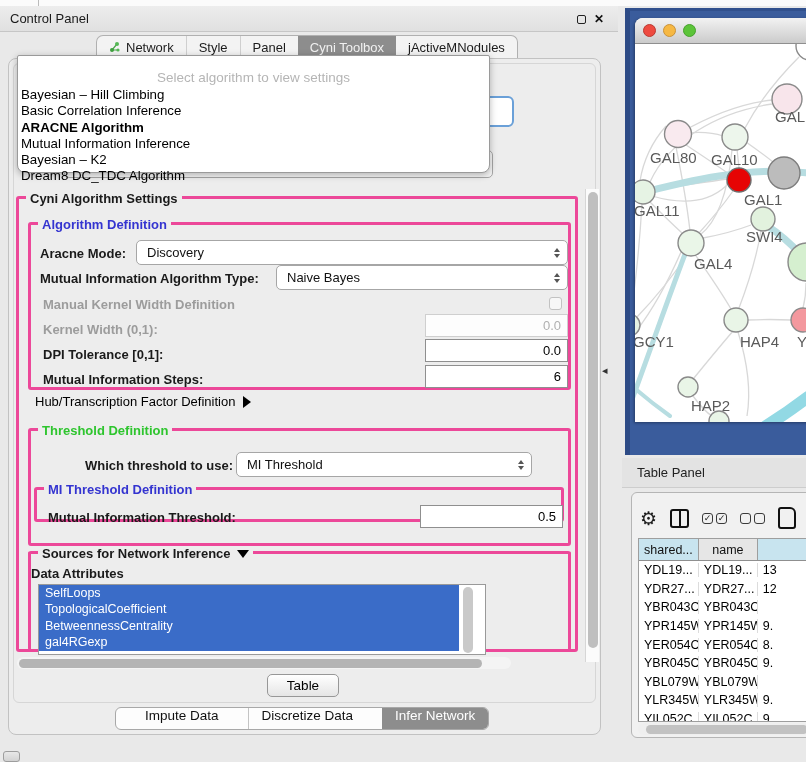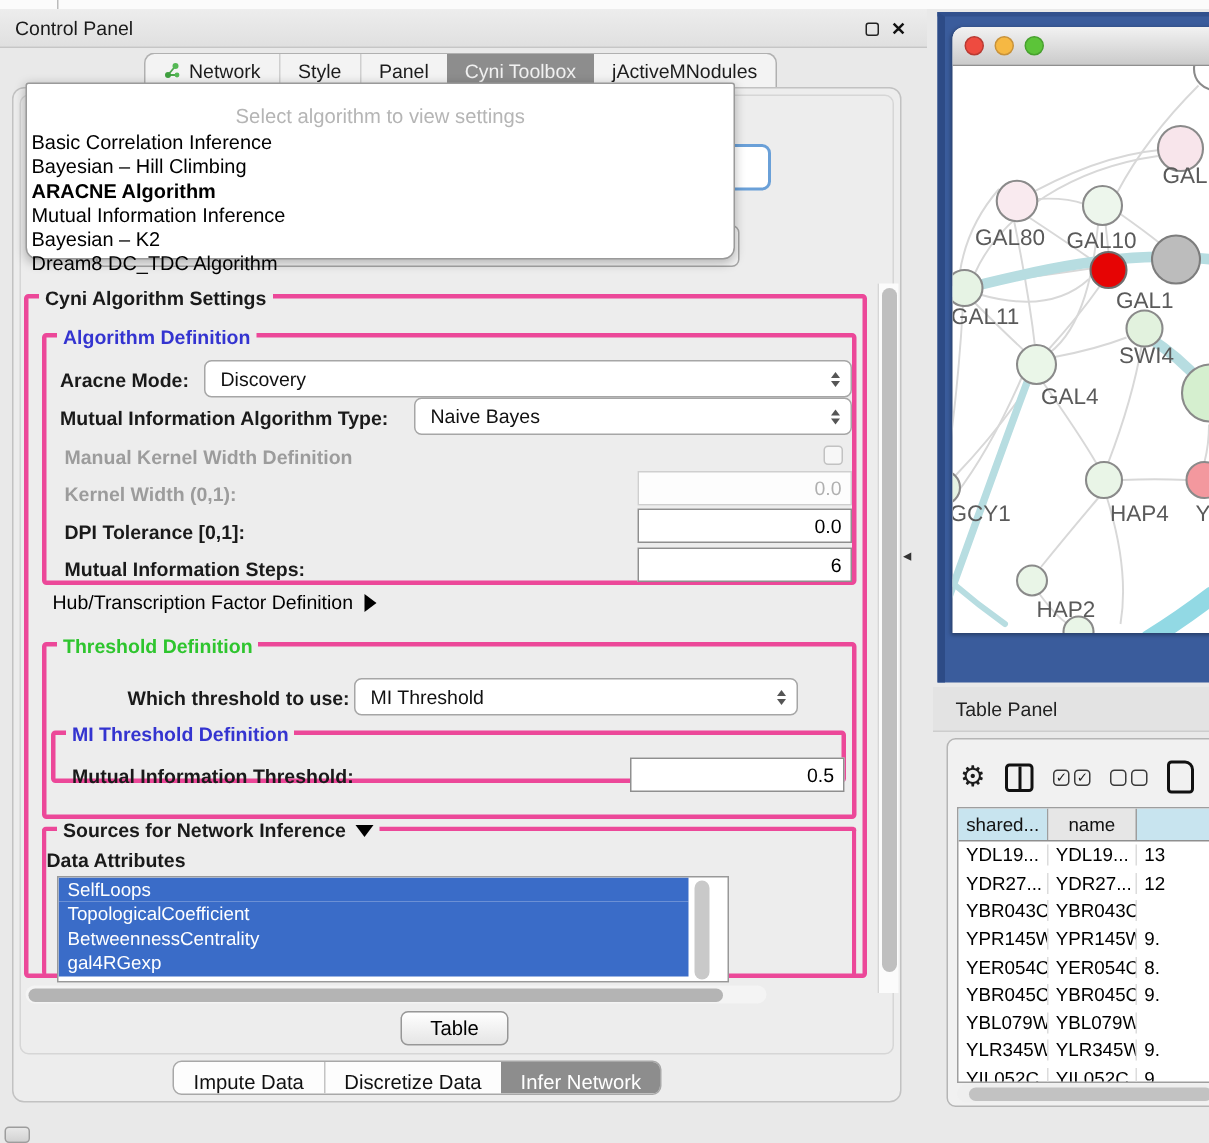--- a/index.html
+++ b/index.html
@@ -86,21 +86,21 @@
   .vsb-thumb { position:absolute; left:2px; top:3px; width:10px; height:456px; background:#bfbfbf; border-radius:6px; }
   .hsb { left:17px; top:657px; width:494px; height:12px; background:#f4f4f4; border-radius:6px; }
   .hsb-thumb { position:absolute; left:2px; top:1.5px; width:463px; height:9px; background:#b4b4b4; border-radius:5px; }
 
   .apply-btn { left:267px; top:674px; width:72px; height:23px; border:1px solid #979797;
     border-radius:5px; background:linear-gradient(#ffffff,#e5e5e5); font-size:13.5px; color:#000;
     display:flex; align-items:center; justify-content:center; }
 
   .btabs { left:115px; top:707px; height:23px; display:flex; border:1px solid #a8a8a8;
     border-radius:6px; overflow:hidden; background:#fdfdfd; }
-  .btab { padding:0 13px; font-size:13.5px; color:#111; display:flex; align-items:flex-end; }
+  .btab { padding:0 13px; font-size:13.5px; color:#111; display:flex; align-items:flex-start;margin-left:16px; }
   .btab.sep { border-left:1px solid #c4c4c4; }
   .btab.selected { background:#8d8d8d; color:#fff; }
 
   .mini-win { left:3px; top:751px; width:17px; height:11px; border:1px solid #9d9d9d;
     border-radius:3px; background:linear-gradient(#e8e8e8,#d2d2d2); }
   .divider-arrow { left:602px; top:364px; font-size:11px; color:#333; }
 
   
   .desktop { left:625px; top:8px; width:181px; height:447px; background:#3a5c9c;
     border-left:5px solid #2d4b86; border-top:3px solid #31508d; }
@@ -192,22 +192,22 @@
   <span>galFiltered.sif default node</span>
   <span class="stepper">
       <span class="tri-up"></span>
       <span class="tri-dn"></span>
     </span>
 </div>
 <div class="abs algo-ring"></div>
 
 <div class="abs popup">
   <div class="prompt">Select algorithm to view settings</div>
+  <div class="item">Bayesian – Hill Climbing</div>
   <div class="item">Basic Correlation Inference</div>
-  <div class="item">Bayesian – Hill Climbing</div>
   <div class="item bold">ARACNE Algorithm</div>
   <div class="item">Mutual Information Inference</div>
   <div class="item">Bayesian – K2</div>
   <div class="item">Dream8 DC_TDC Algorithm</div>
 </div>
 
 <div class="tbox" style="left:16px;top:196px;width:562px;height:456px;">
   <span class="tbox-title">Cyni Algorithm Settings</span>
 </div>
 

